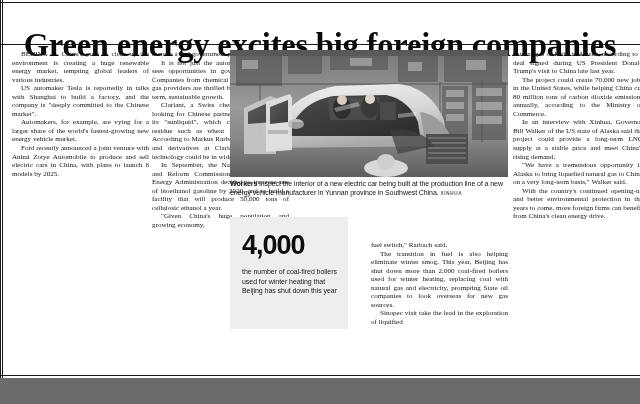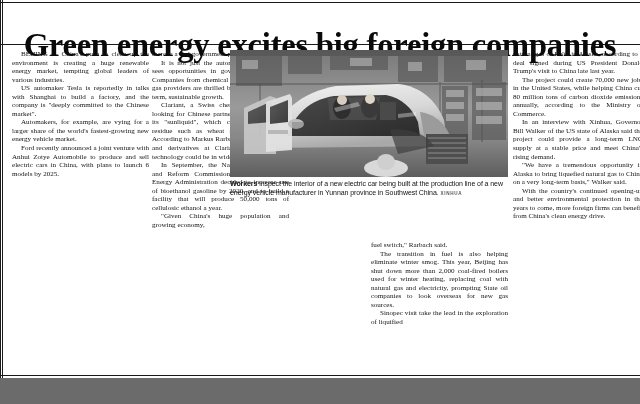--- a/index.html
+++ b/index.html
@@ -281,20 +281,24 @@
             <rect x="62" y="72" width="26" height="9"></rect>
           </g>
         </svg>
       </div>
     </div>
 
     <div class="caption">
       <b>Workers</b><span> inspect the interior of a new electric car being built at the production line of a new energy vehicle manufacturer in Yunnan province in Southwest China.</span> <span class="credit">XINHUA</span>
     </div>
 
+    <div class="factoid">
+      <div class="bignum">4,000</div>
+      <div class="ftext">the number of coal-fired boilers used for winter heating that Beijing has shut down this year</div>
+    </div>
 
 
     <div class="col" id="col4">
       <p class="noindent">fuel switch," Rarbach said.</p>
       <p>The transition in fuel is also helping eliminate winter smog. This year, Beijing has shut down more than 2,000 coal-fired boilers used for winter heating, replacing coal with natural gas and electricity, prompting State oil companies to look overseas for new gas sources.</p>
       <p>Sinopec visit take the lead in the exploration of liquified</p>
     </div>
 
     <div class="col" id="col5">
       <p class="noindent">natural gas or LNG in Alaska, according to a deal signed during US President Donald Trump's visit to China late last year.</p>

